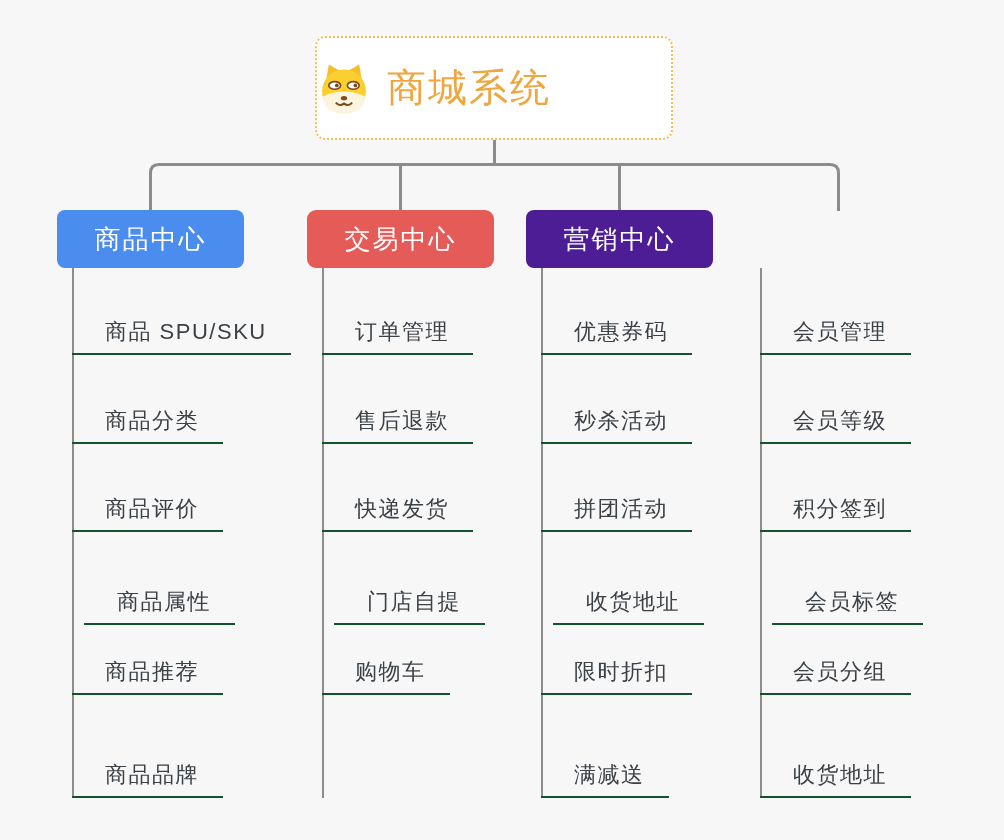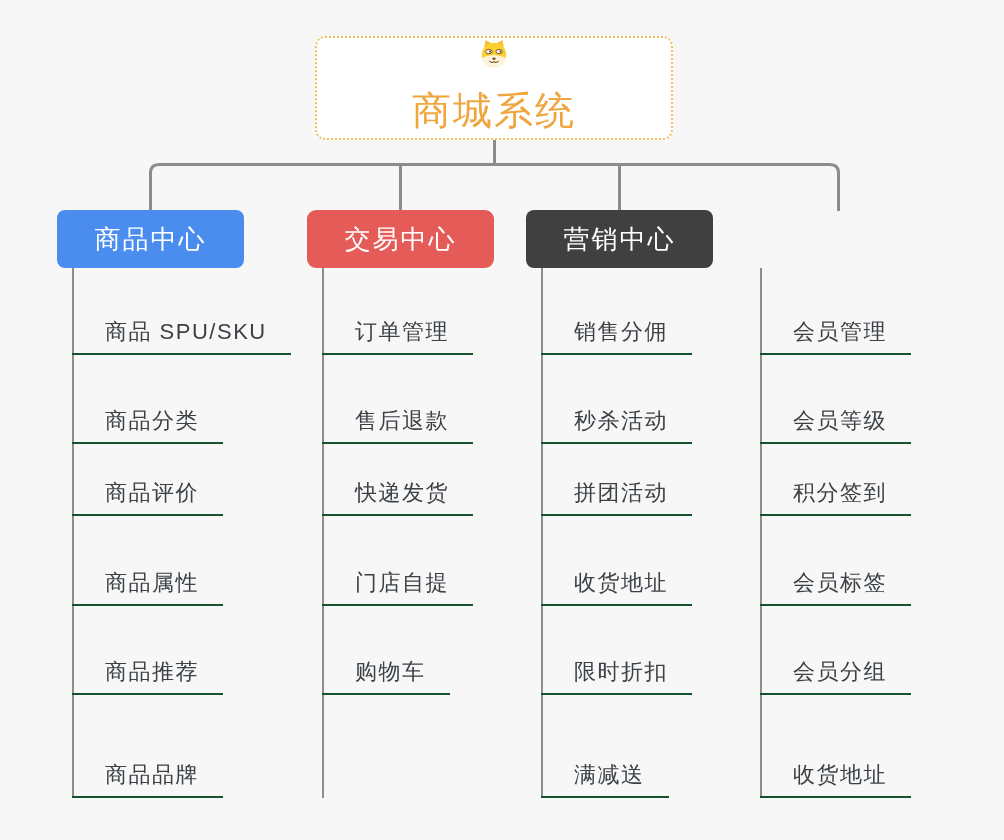--- a/index.html
+++ b/index.html
@@ -15,21 +15,21 @@
   
   .connectors{position:absolute;left:0;top:0;pointer-events:none;}
 
   
   .root-node{
     position:absolute;left:315px;top:36px;width:358px;height:104px;
     background:#ffffff;
     border:2px dotted #f2bd57;
     border-radius:10px;
     box-sizing:border-box;
-    display:flex;align-items:center;justify-content:flex-start;gap:16px;flex-direction:column;
+    display:flex;align-items:center;justify-content:flex-start;gap:16px;
   }
   .root-node .root-title{
     font-size:39px;
     letter-spacing:2px;
     font-weight:400;
   }
   .root-icon{width:54px;height:54px;display:block;}
 
   
   .branch-col{position:absolute;top:210px;width:187px;height:620px;}
@@ -59,22 +59,22 @@
     white-space:nowrap;
     font-size:22px;
     letter-spacing:1.5px;
     line-height:30px;
     padding:0 24px 6px 33px;
     border-bottom:2px solid #14532d;
     color:#3c4146;
   }
   .leaf.r0{top:107px;}
   .leaf.r1{top:196px;}
-  .leaf.r2{top:268px;}
-  .leaf.r3{top:358px;}
+  .leaf.r2{top:284px;}
+  .leaf.r3{top:377px;margin-left:12px;}
   .leaf.r4{top:447px;}
   .leaf.r5{top:550px;}
 </style>
 </head>
 <body>
 
 <div class="canvas">
 
   <svg class="connectors" width="1004" height="840" viewBox="0 0 1004 840">
     <g fill="none" stroke="#8c8c8c" stroke-width="3">
@@ -116,23 +116,23 @@
     <div class="branch-header" style="background-color: rgb(229, 91, 87); border-radius: 9px;">交易中心</div>
     <div class="trunk"></div>
     <div class="leaf r0">订单管理</div>
     <div class="leaf r1">售后退款</div>
     <div class="leaf r2">快递发货</div>
     <div class="leaf r3">门店自提</div>
     <div class="leaf r4">购物车</div>
   </div>
 
   <div class="branch-col c2">
-    <div class="branch-header" style="background-color: #404040;">营销中心</div>
+    <div class="branch-header" style="background-color: #4c1d95;">营销中心</div>
     <div class="trunk"></div>
-    <div class="leaf r0">销售分佣</div>
+    <div class="leaf r0">优惠券码</div>
     <div class="leaf r1">秒杀活动</div>
     <div class="leaf r2">拼团活动</div>
     <div class="leaf r3">收货地址</div>
     <div class="leaf r4">限时折扣</div>
     <div class="leaf r5">满减送</div>
   </div>
 
   <div class="branch-col c3">
     <div class="trunk"></div>
     <div class="leaf r0">会员管理</div>

